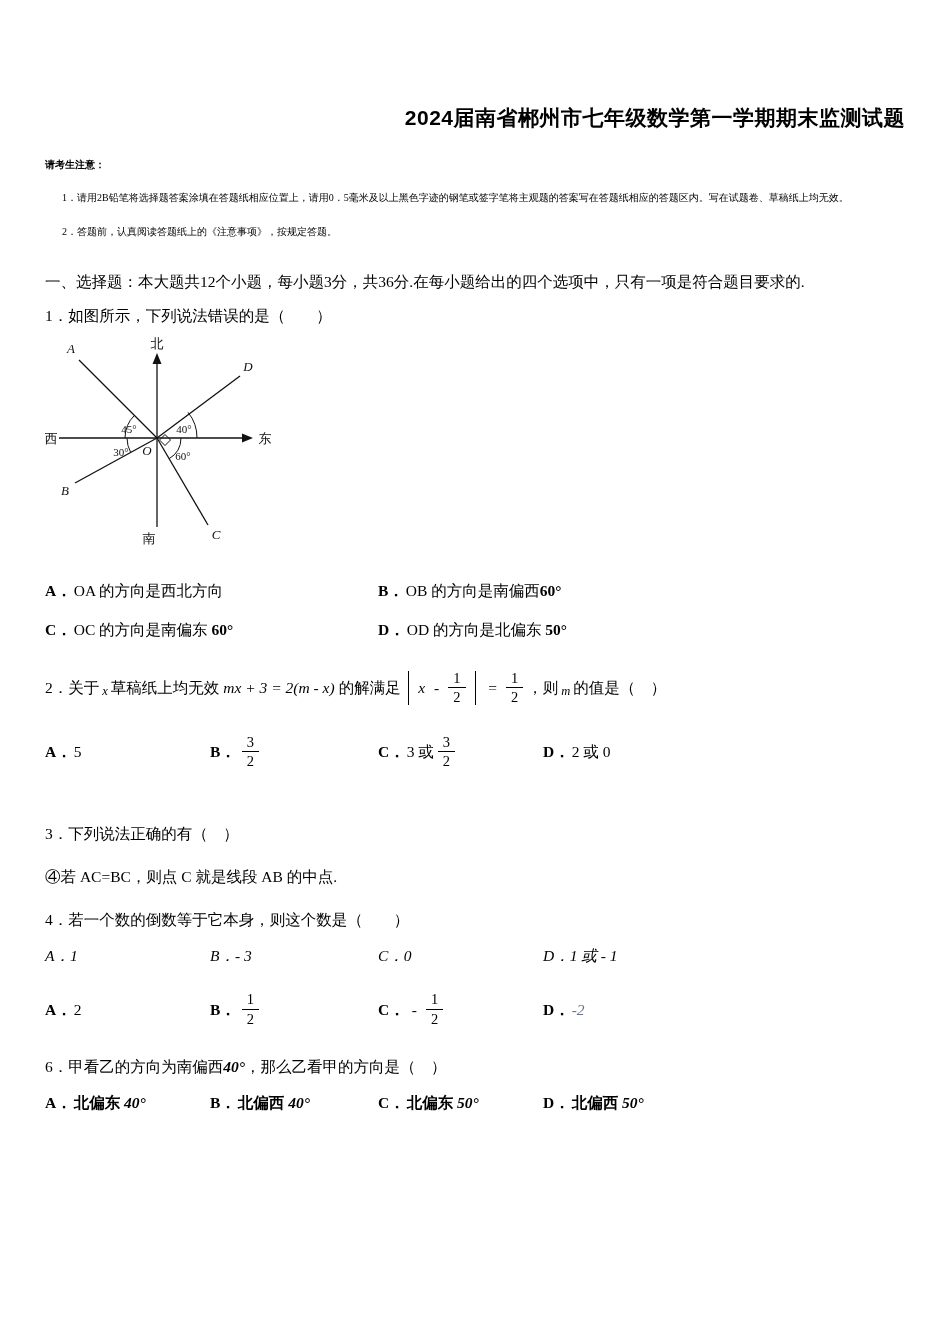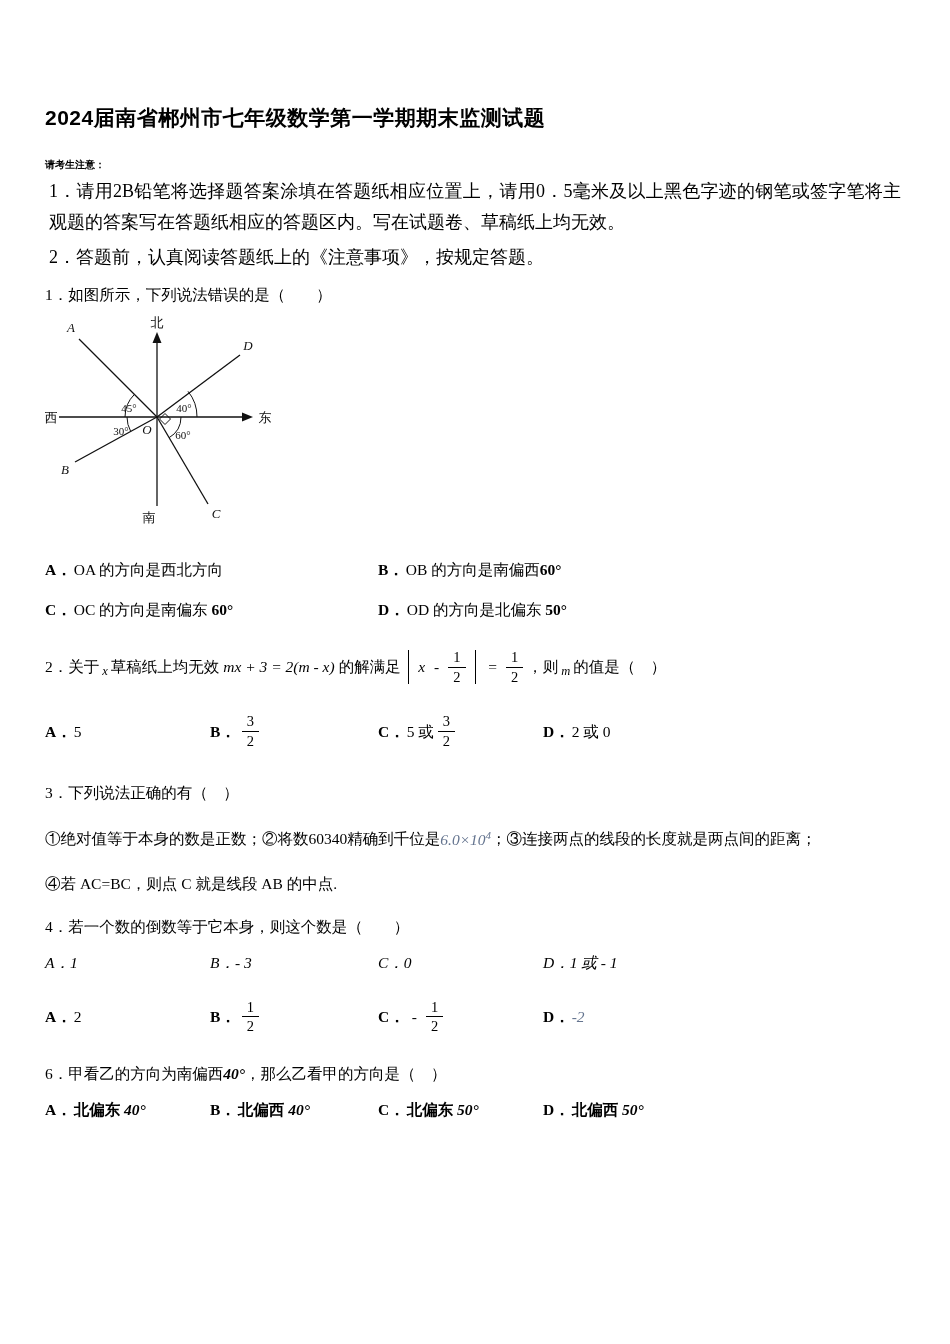--- a/index.html
+++ b/index.html
@@ -4,25 +4,25 @@
 <style>
   html,body{margin:0;padding:0;background:#ffffff;}
   body{
     width:950px;min-height:1344px;
     font-family:"Liberation Serif","DejaVu Serif",serif;
     color:#000;overflow:hidden;
   }
   .page{padding:104px 45px 30px 45px;box-sizing:border-box;}
   .title{
     font-family:"Liberation Sans","DejaVu Sans",sans-serif;
-    font-weight:bold;font-size:21px;text-align:left;
+    font-weight:bold;font-size:21px;text-align:right;
     margin:0 0 26px 0;letter-spacing:.5px;
   }
   .notice-h{font-size:10px;font-weight:bold;margin:0 0 3px 0;}
-  .notice-p{font-size:18px;line-height:1.72;margin:4px;text-align:justify;}
+  .notice-p{font-size:10px;line-height:1.72;margin:17px;text-align:justify;}
   .section-h{font-size:15.5px;margin:30px 0 0 0;line-height:1.5;}
   .q{font-size:15.5px;line-height:1.5;}
   .stem{margin:0;}
   .q1-stem{margin-top:10px;}
   .fig-wrap{margin:8px 0 0 0;}
   svg text{font-family:"Liberation Serif","DejaVu Serif",serif;fill:#111;}
   .q1-opts{display:grid;grid-template-columns:333px 1fr;row-gap:16px;margin-top:16px;}
   .opts4{display:grid;grid-template-columns:165px 168px 165px 1fr;align-items:center;}
   .cell{display:flex;align-items:center;white-space:pre;}
   .olabel{font-weight:bold;margin-right:2px;}
@@ -33,21 +33,21 @@
   .mop{margin:0 5px;}
   .mvar{font-style:italic;}
   .sub{font-size:12.5px;position:relative;top:4px;margin:0 3px;}
   .frac{display:inline-flex;flex-direction:column;align-items:center;
         font-size:14.5px;line-height:1.15;margin:0 4px;vertical-align:middle;}
   .fnum{padding:0 5px 1px 5px;border-bottom:1.3px solid #000;}
   .fden{padding-top:1px;}
   .absval{display:inline-flex;align-items:center;margin:0 2px;}
   .abar{align-self:stretch;width:1.6px;background:#000;margin:1px 5px;}
   .q2-opts{margin-top:20px;min-height:52px;}
-  .q3{margin-top:24px;}
+  .q3{margin-top:44px;}
   .stmt{font-size:15.5px;margin:0;line-height:1.6;}
   .stmt-a{margin-top:22px;}
   .stmt-b{margin-top:20px;}
   .q3-opts{margin-top:16px;}
   .mml{color:#64748f;font-style:italic;}
   .mml sup{font-size:11px;}
   .q4{margin-top:18px;}
   .q4-opts{margin-top:13px;font-style:italic;}
   .q5{margin-top:15px;}
   .q5-opts{margin-top:10px;min-height:54px;}
@@ -61,20 +61,21 @@
 <body>
 
 <div class="page">
 
   <h1 class="title">2024届南省郴州市七年级数学第一学期期末监测试题</h1>
 
   <p class="notice-h">请考生注意：</p>
   <p class="notice-p">1．请用2B铅笔将选择题答案涂填在答题纸相应位置上，请用0．5毫米及以上黑色字迹的钢笔或签字笔将主观题的答案写在答题纸相应的答题区内。写在试题卷、草稿纸上均无效。</p>
   <p class="notice-p">2．答题前，认真阅读答题纸上的《注意事项》，按规定答题。</p>
 
+  <p class="section-h">一、选择题：本大题共12个小题，每小题3分，共36分.在每小题给出的四个选项中，只有一项是符合题目要求的.</p>
 
   <section class="q">
     <p class="stem q1-stem">1．如图所示，下列说法错误的是（　　）</p>
 
     <div class="fig-wrap">
       <svg width="235" height="222" viewBox="0 0 235 222">
         <g stroke="#111" stroke-width="1.3" fill="none">
 
           <line x1="112" y1="28" x2="112" y2="192"></line>
 
@@ -173,35 +174,32 @@
       <div class="cell">
         <span class="olabel">A．</span>
         <span>5</span>
       </div>
       <div class="cell">
         <span class="olabel">B．</span>
         <span class="frac"><span class="fnum">3</span><span class="fden">2</span></span>
       </div>
       <div class="cell">
         <span class="olabel">C．</span>
-        <span>5 或</span>
+        <span>3 或</span>
         <span class="frac"><span class="fnum">3</span><span class="fden">2</span></span>
       </div>
       <div class="cell">
         <span class="olabel">D．</span>
         <span>2 或 0</span>
       </div>
     </div>
   </section>
 
   <section class="q q3">
     <p class="stem">3．下列说法正确的有（　）</p>
-    <p class="stmt stmt-a">
-      <span>①绝对值等于本身的数是正数；②将数60340精确到千位是</span><span class="mml"><span>6.0×10</span><sup>4</sup></span><span>；③连接两点的线段的长度就是两点间的距离；</span>
-    </p>
     <p class="stmt stmt-b">④若 AC=BC，则点 C 就是线段 AB 的中点.</p>
   </section>
 
   <section class="q q4">
     <p class="stem">4．若一个数的倒数等于它本身，则这个数是（　　）</p>
     <div class="opts4 q4-opts">
       <div class="cell">A．1</div>
       <div class="cell">B．- 3</div>
       <div class="cell">C．0</div>
       <div class="cell">D．1 或 - 1</div>

